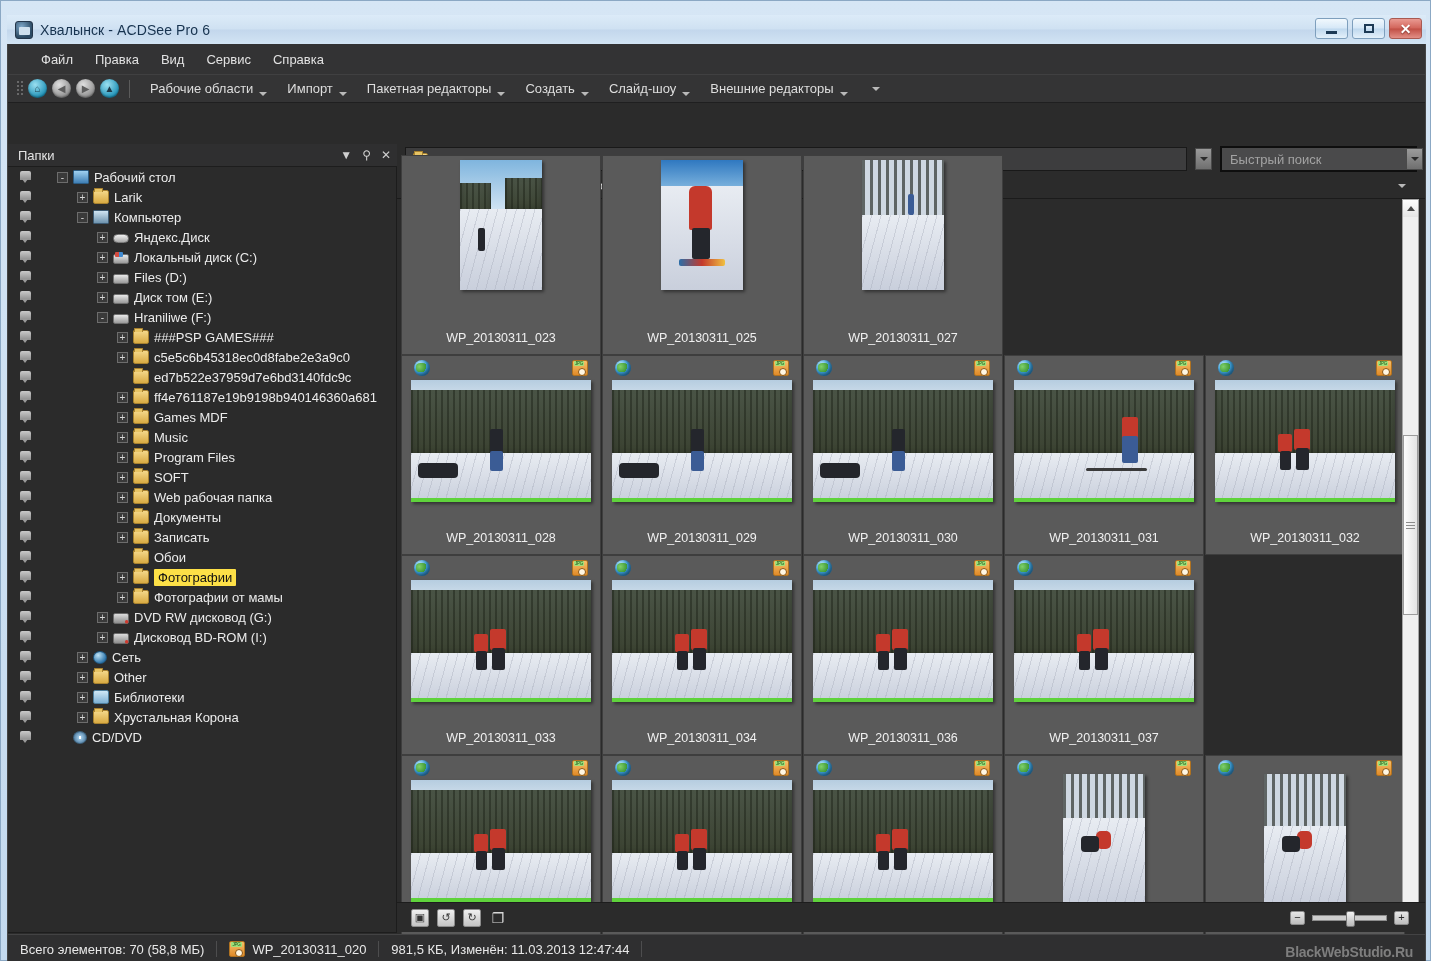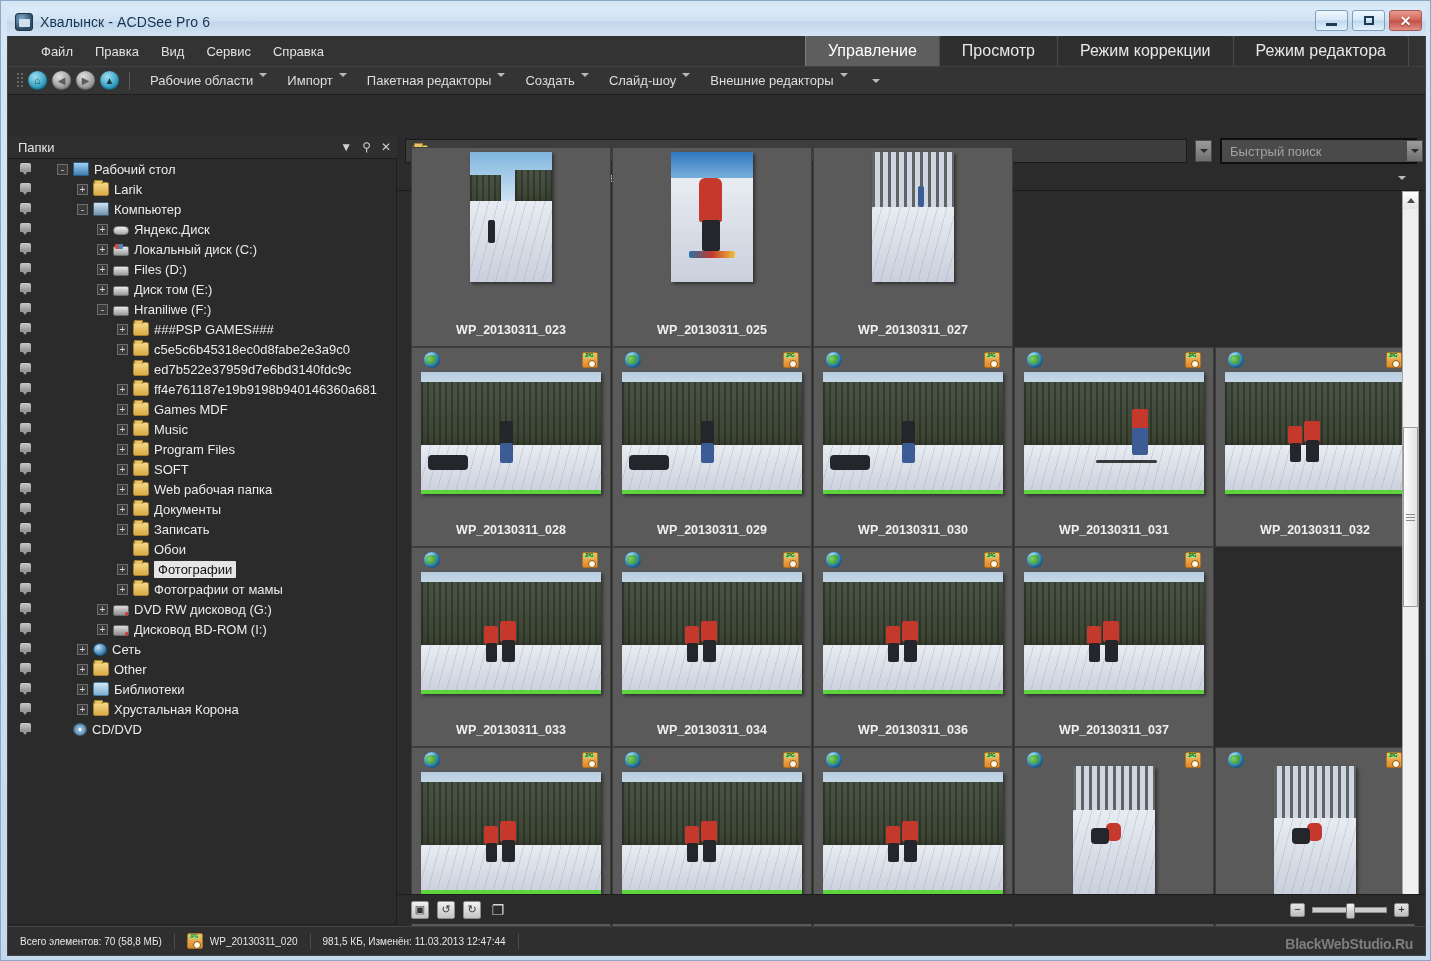--- a/index.html
+++ b/index.html
@@ -4,21 +4,21 @@
 <style>
   * { box-sizing: border-box; margin: 0; padding: 0; }
   html, body {
     width: 1431px; height: 961px; overflow: hidden;
     font-family: "Liberation Sans", sans-serif;
     background: #0d1117;
   }
   .window {
     position: absolute; left: 0; top: 0; width: 1431px; height: 961px;
     background: linear-gradient(180deg,#d6e6f5 0%,#c3d9ee 100%);
-    padding: 6px 6px 5px 6px;
+    padding: 14px 6px 5px 6px;
     border: 1px solid #8ba8c4;
   }
   .frame-inner { position: relative; width: 1419px; height: 949px; }
 
   
   .titlebar {
     position: absolute; left:0; top:0; width: 1419px; height: 29px;
     background: linear-gradient(180deg,#dcebf8 0%,#cfe1f2 48%,#c3d7ec 52%,#d2e4f4 100%);
     display:flex; align-items:center; padding-left:8px;
   }
@@ -78,21 +78,21 @@
     background-size:4px 4px; opacity:.75; }
   .navbtn{ width:19px;height:19px;border-radius:50%; margin-right:5px; position:relative;
     box-shadow: inset 0 -1px 2px rgba(0,0,0,.4); }
   .navbtn.teal{ background: radial-gradient(circle at 38% 30%, #9adff0, #1b8fb5 75%); }
   .navbtn.grey{ background: radial-gradient(circle at 38% 30%, #e0e0e0, #8d8d8d 75%); }
   .navbtn .gly{ position:absolute; left:0; right:0; top:0; bottom:0;
     display:flex;align-items:center;justify-content:center;
     color:#1d3947; font-size:10px; line-height:1; }
   .navbtn.grey .gly{ color:#5d5d5d; }
   .tb-sep{ width:1px;height:18px;background:#5b5b5b;margin:0 10px 0 5px; }
-  .tb-item{ color:#dedede; font-size:13px; padding:2px 10px; display:flex;align-items:flex-start; gap:6px; }
+  .tb-item{ color:#dedede; font-size:13px; padding:2px 10px; display:flex;align-items:flex-end; gap:6px; }
   .caret{ width:0;height:0;border-left:4px solid transparent;border-right:4px solid transparent;border-top:4px solid #b9b9b9; }
   .tb-overflow{ margin-left:4px; }
 
   
   .main{ position:absolute; left:0; top:100px; width:1417px; height:818px; }
 
   
   .leftpanel{ position:absolute; left:0; top:0; width:389px; height:818px; background:#2b2b2b; }
   .panelhead{ height:23px; background:#2f2f30; display:flex;align-items:center;
     padding:0 6px 0 10px; border-bottom:1px solid #1d1d1d; }
@@ -121,21 +121,21 @@
     background:linear-gradient(90deg,#d34a3e 50%,#3f8ad0 50%); border-radius:1px; }
   .f-cloud{ background:linear-gradient(180deg,#f0f0f0,#a9a9a9); border:1px solid #7b7b7b; border-radius:6px; height:9px; margin-top:3px; }
   .f-cd{ width:14px;height:13px;border-radius:50%;
     background:radial-gradient(circle at 50% 50%,#fff 16%,#9dc7e5 18%,#5b88ab 70%); border:1px solid #3f627d; }
   .f-dvd{ background:linear-gradient(180deg,#dcdcdc,#8e8e8e); border:1px solid #6a6a6a; border-radius:2px; height:11px; margin-top:2px; }
   .f-dvd::after{ content:"●"; position:absolute; right:-1px; bottom:-3px; color:#cd3b30; font-size:8px; line-height:8px; }
   .f-net{ width:14px;height:13px;border-radius:50%;
     background:radial-gradient(circle at 35% 30%,#bfe4f7,#2a72a8 75%); border:1px solid #215880; }
   .f-lib{ background:linear-gradient(180deg,#cfe7f6,#7db0d4); border:1px solid #4e7f9f; border-radius:2px; }
   .tlabel{ color:#ececec; font-size:13px; white-space:nowrap; }
-  .tlabel.sel{ background:#e5e5e5; color:#111; padding:1px 4px; border-radius:1px; }
+  .tlabel.sel{ background:#fde047; color:#111; padding:1px 4px; border-radius:1px; }
 
   .lefttabs{ position:absolute; left:0; bottom:0; width:389px; height:30px;
     background:#2b2b2b; display:flex; align-items:center; padding-left:12px;
     border-top:1px solid #1d1d1d; }
   .ltab{ color:#e0e0e0; font-size:13px; padding:3px 10px; border:1px solid #3c3c3c;
     background:#303031; margin-right:-1px; }
   .ltab.active{ background:#82c8e6; color:#101010; border-color:#5ba8c9; }
 
   
   .rightpanel{ position:absolute; left:389px; top:0; width:1028px; height:818px; background:#2b2b2b; }
@@ -156,21 +156,21 @@
     color:#bdbdbd; font-size:13px; font-family:"Liberation Sans",sans-serif; }
   .searchbox input::placeholder{ color:#a3a3a3; }
 
   .filterrow{ height:25px; display:flex; align-items:center; padding-left:8px;
     border-bottom:1px solid #1b1b1b; position:relative; }
   .frow-item{ color:#dcdcdc; font-size:12.5px; padding:2px 9px; display:flex;align-items:center;gap:5px; }
   .frow-caretend{ position:absolute; right:10px; }
 
   
   .gridwrap{ position:absolute; left:0; top:55px; width:1028px; height:733px; background:#2b2b2b; }
-  .grid{ position:absolute; left:14px; top:0; width:1009px; height:733px; overflow:hidden;font-weight:bold; }
+  .grid{ position:absolute; left:4px; top:0; width:1009px; height:733px; overflow:hidden; }
   .grow{ display:flex; height:200px; }
   .cell{ width:200px; height:200px; background:#5a5a5a; border:1px solid #3e3e3e;
     margin-right:1px; margin-bottom:1px; position:relative; display:flex;
     flex-direction:column; align-items:center; justify-content:flex-end; }
   .cell .badges{ position:absolute; top:4px; left:0; right:0; height:18px;
     display:flex; justify-content:space-between; padding:0 12px; }
   .ic-globe{ width:16px;height:16px;border-radius:50%;
     background:radial-gradient(circle at 35% 28%, #bfeaff 0%, #3e9ed6 45%, #1c6ca3 100%);
     box-shadow: inset -2px -2px 3px rgba(0,0,0,.35); position:relative; overflow:hidden;}
   .ic-globe::after{ content:""; position:absolute; left:2px; top:3px; width:11px;height:9px;
@@ -237,21 +237,21 @@
     border:1px solid #8d8d8d; border-radius:2px; color:#2a2a2a; font-size:11px;
     display:flex;align-items:center;justify-content:center; line-height:1; }
   .zslider{ width:75px; height:6px; background:#cdcdcd; border:1px solid #8d8d8d; position:relative; }
   .zknob{ position:absolute; left:33px; top:-5px; width:9px; height:16px;
     background:linear-gradient(180deg,#f2f2f2,#b9b9b9); border:1px solid #767676; border-radius:2px; }
 
   
   .statusbar{ position:absolute; left:0; bottom:0; width:1417px; height:29px;
     background:#2f2f30; border-top:1px solid #434344; display:flex; align-items:center; }
   .st-seg{ display:flex; align-items:center; height:16px; padding:0 12px;
-    color:#e8e8e8; font-size:10px; border-right:1px solid #4d4d4e; gap:7px; }
+    color:#e8e8e8; font-size:13px; border-right:1px solid #4d4d4e; gap:7px; }
   .st-seg.nobord{ border-right:none; }
   .wm{ position:absolute; right:12px; bottom:3px; color:#7e7e7e; font-size:14px;
     font-weight:bold; letter-spacing:-.3px; font-family:"Liberation Sans",sans-serif; }
 </style>
 </head>
 <body>
 
 <div class="window">
  <div class="frame-inner">
 
@@ -273,26 +273,20 @@
 
   <div class="appbody">
 
     <div class="menurow">
       <div class="menu">
         <div class="menu-item">Файл</div>
         <div class="menu-item">Правка</div>
         <div class="menu-item">Вид</div>
         <div class="menu-item">Сервис</div>
         <div class="menu-item">Справка</div>
-      </div>
-      <div class="modetabs">
-        <div class="modetab active">Управление</div>
-        <div class="modetab">Просмотр</div>
-        <div class="modetab">Режим коррекции</div>
-        <div class="modetab">Режим редактора</div>
       </div>
     </div>
 
     <div class="toolbar">
       <div class="grip"></div>
       <div class="navbtn teal">
             <span class="gly">⌂</span>
           </div>
       <div class="navbtn grey">
             <span class="gly">◀</span>

